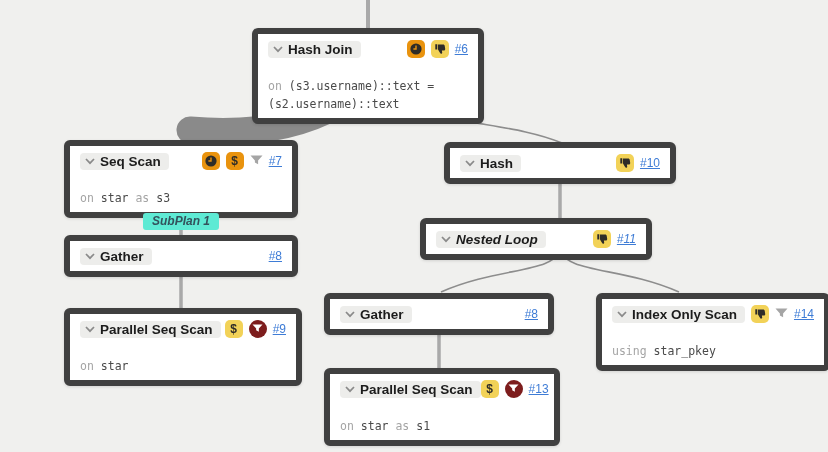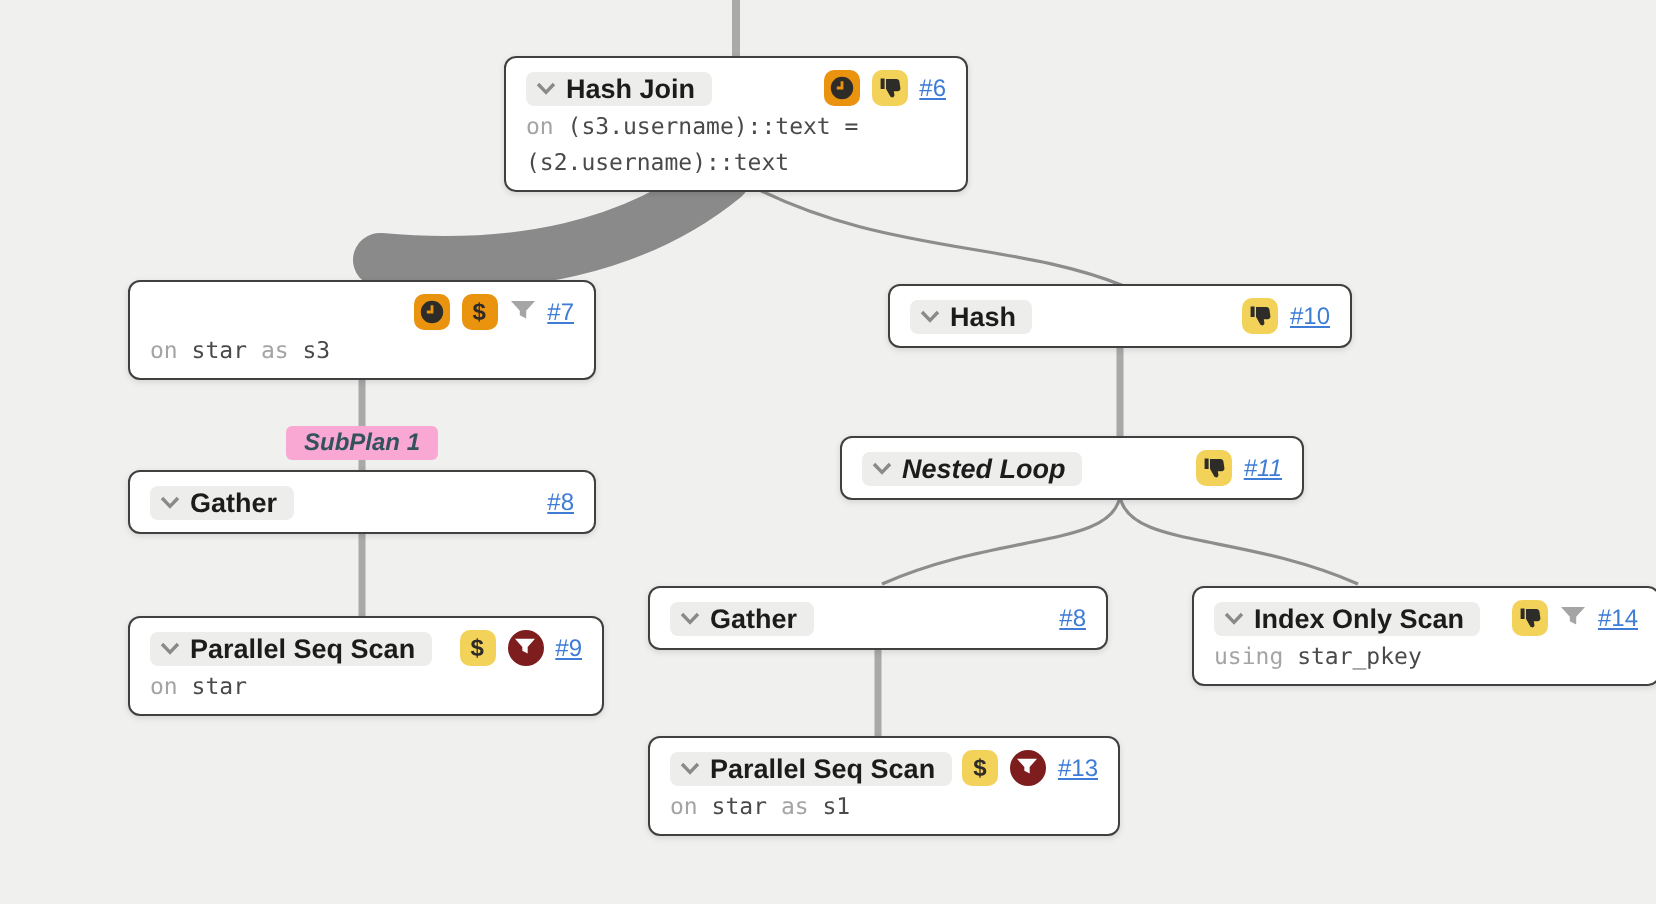--- a/index.html
+++ b/index.html
@@ -7,21 +7,21 @@
     position:relative;
     width:828px;height:452px;
     background:#f0f0ee;
     overflow:hidden;
     font-family:"Liberation Sans", sans-serif;
   }
   .edges{position:absolute;left:0;top:0;z-index:0;}
   .node{
     position:absolute;
     background:#ffffff;
-    border:1px solid #404040;
+    border:6px solid #404040;
     border-radius:6px;
     box-shadow:0 1px 3px rgba(0,0,0,.12);
     padding:5px 10px;
     z-index:1;
     box-sizing:border-box;
   }
   .hdr{display:flex;align-items:center;height:20px;}
   .pill{
     display:inline-flex;align-items:center;gap:4px;
     background:#ededeb;border-radius:4px;
@@ -37,28 +37,28 @@
   }
   .badge.orange{background:#e9930e;}
   .badge.yellow{background:#f2d258;}
   .badge.red{background:#7d1d1d;border-radius:50%;}
   .dollar{font-size:12px;font-weight:700;color:#2e2c28;line-height:1;}
   .funnel-gray{display:inline-flex;width:13px;height:12px;}
   .ref{
     font-size:12px;color:#3e7cd6;text-decoration:underline;cursor:pointer;
     white-space:nowrap;
   }
-  .body{margin-top:0;font-family:"DejaVu Sans Mono", monospace;font-size:11.5px;}
+  .body{margin-top:18px;font-family:"DejaVu Sans Mono", monospace;font-size:11.5px;}
   .line{line-height:18px;white-space:nowrap;}
   .kw{color:#a4a4a4;}
   .val{color:#4a4a4a;}
   .subplan{
     position:absolute;z-index:2;
     transform:translateX(-50%);
-    background:#f9a8d4;color:#33525c;
+    background:#5eead4;color:#33525c;
     font-size:12px;font-weight:700;font-style:italic;
     padding:1px 9px 2px 9px;border-radius:3px;
     white-space:nowrap;
   }
 </style>
 </head>
 <body>
 
 <div class="canvas">
 
@@ -108,20 +108,28 @@
       </span>
     </div>
     <div class="body">
       <div class="line"><span class="kw">on</span> <span class="val">(s3.username)::text =</span></div>
       <div class="line"><span class="val">(s2.username)::text</span></div>
     </div>
   </div>
 
   <div class="node" style="left:64px;top:140px;width:234px;">
     <div class="hdr">
+      <span class="pill">
+        <span class="chev">
+            <svg width="12" height="12" viewBox="0 0 12 12">
+              <polyline points="2,4 6,8.2 10,4" fill="none" stroke="#8a8a8a" stroke-width="1.7"></polyline>
+            </svg>
+          </span>
+        <span class="title">Seq Scan</span>
+      </span>
       <span class="icons">
         <span class="badge orange">
             <svg width="12" height="12" viewBox="0 0 12 12">
               <circle cx="6" cy="6" r="5.6" fill="#2e2c28"></circle>
               <path d="M6 2.6 V6 H3.4" stroke="#e9930e" stroke-width="1.4" fill="none"></path>
             </svg>
           </span>
         <span class="badge orange">
             <span class="dollar">$</span>
           </span>

